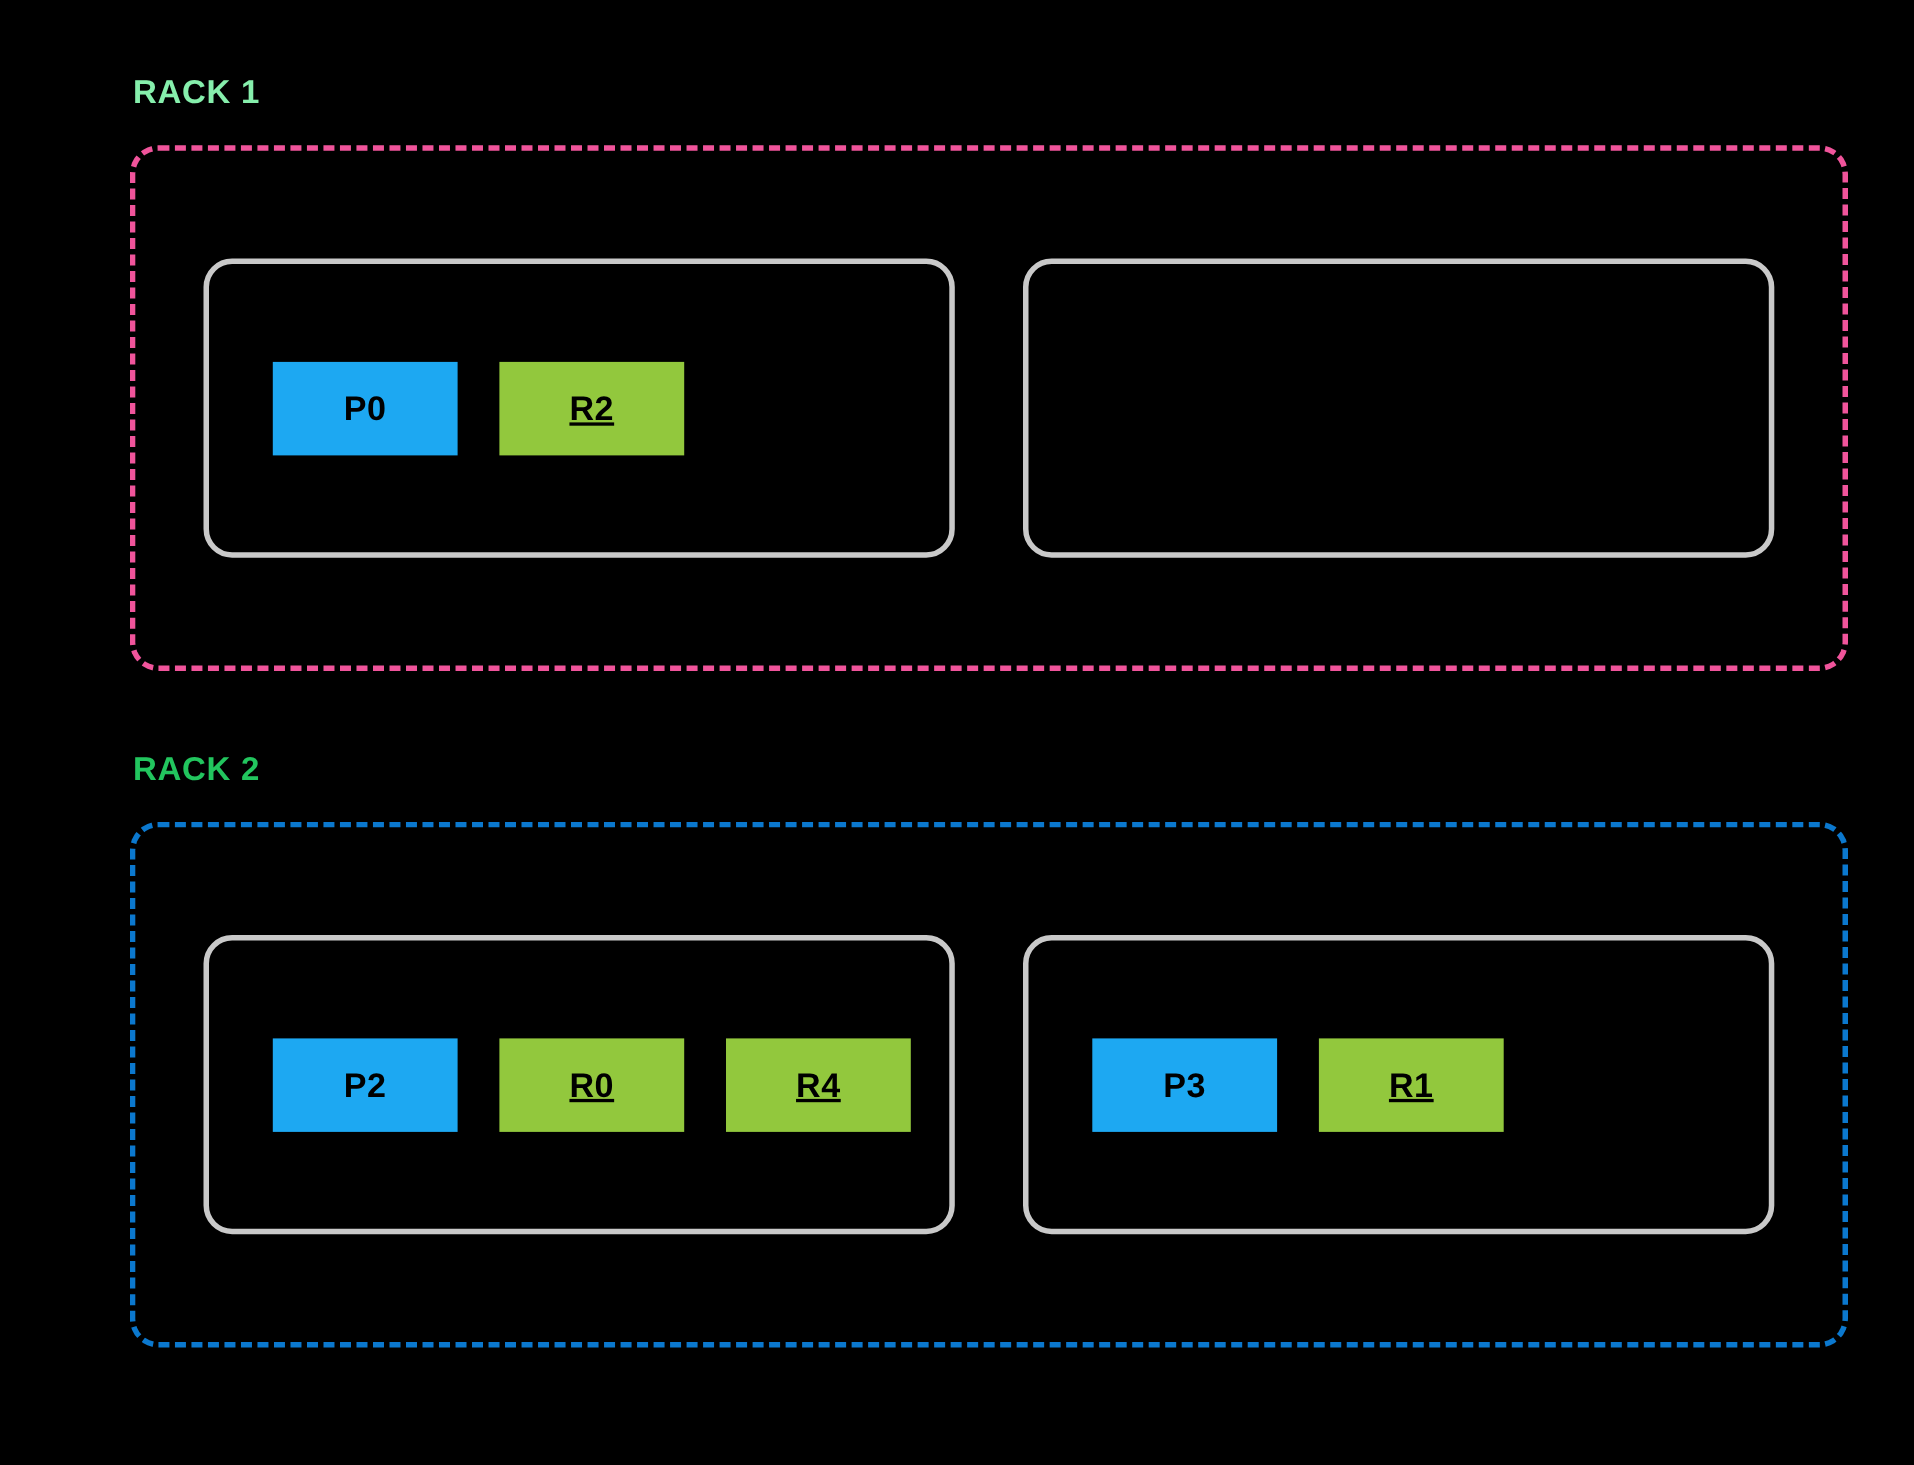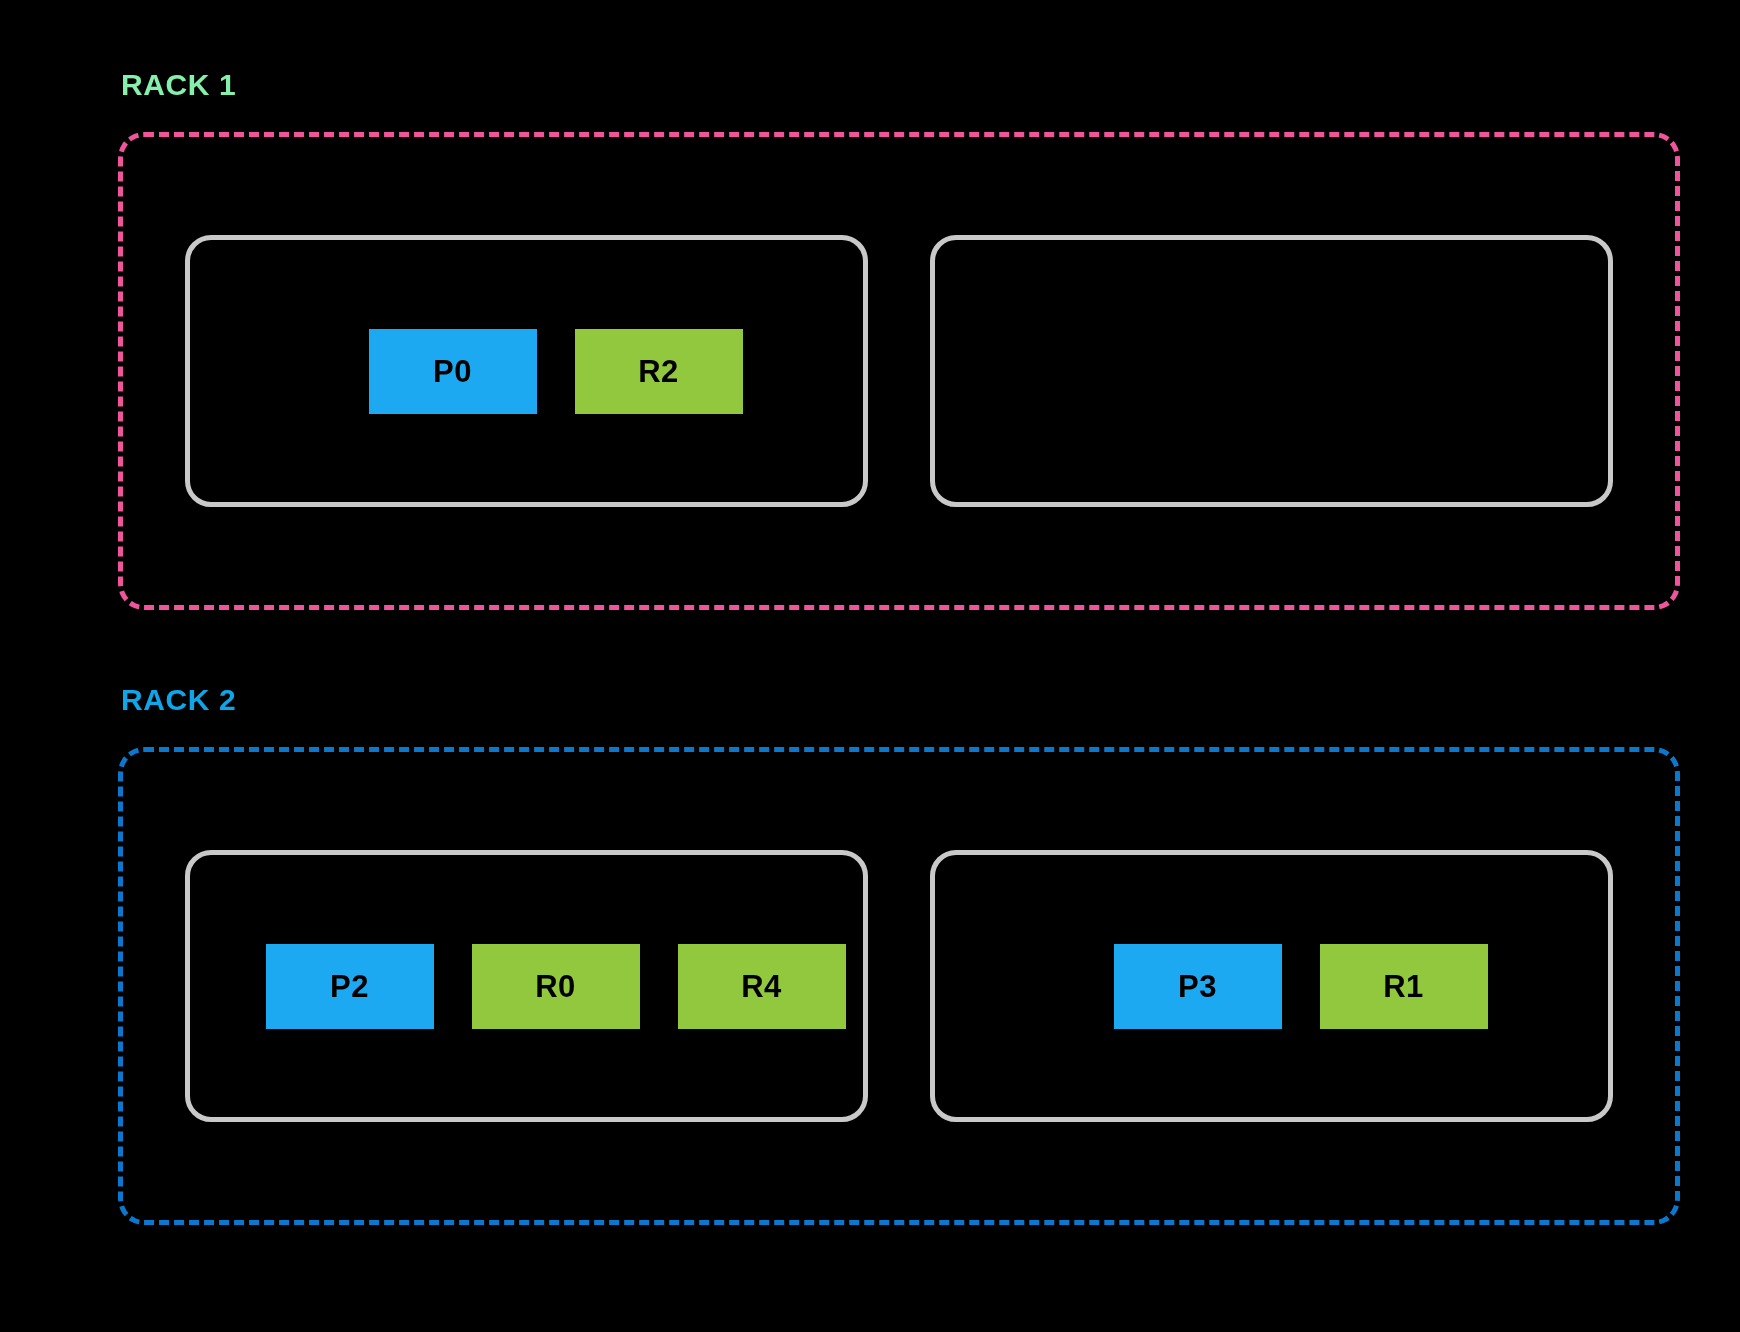--- a/index.html
+++ b/index.html
@@ -33,21 +33,21 @@
   .rack-label {
     font-size: 30px;
     font-weight: 700;
     letter-spacing: 0.6px;
     line-height: 1;
     margin-left: 3px;
     margin-bottom: 32px;
     white-space: nowrap;
   }
   .rack-1 .rack-label { color: #86efac; }
-  .rack-2 .rack-label { color: #0ea5e9; }
+  .rack-2 .rack-label { color: #22c55e; }
 
   .rack-box {
     position: relative;
     height: 478px;
     border-style: dashed;
     border-width: 5px;
     border-radius: 26px;
     display: flex;
     align-items: center;
     padding: 0 62px;
@@ -58,41 +58,41 @@
 
   
   .node-box {
     flex: 1 1 0;
     height: 272px;
     border: 5px solid #C9C9C9;
     border-radius: 26px;
     position: relative;
     display: flex;
     align-items: center;
-    justify-content: center;
+    justify-content: flex-start;
     padding-left: 58px;
     gap: 38px;
   }
 
   
   .cell {
     width: 168px;
     height: 85px;
     display: flex;
     align-items: center;
     justify-content: center;
     color: #000000;
     font-size: 31px;
     font-weight: 700;
     letter-spacing: 0.5px;
     line-height: 1;
     user-select: none;
   }
   .cell.primary { background: #1DA8F2; }
-  .cell.replica { background: #92C83D; }
+  .cell.replica { background: #92C83D; text-decoration: underline; }
 </style>
 </head>
 <body>
 
 <div class="canvas">
 
   <div class="rack-group rack-1">
     <div class="rack-label">RACK 1</div>
 
     <div class="rack-box">

